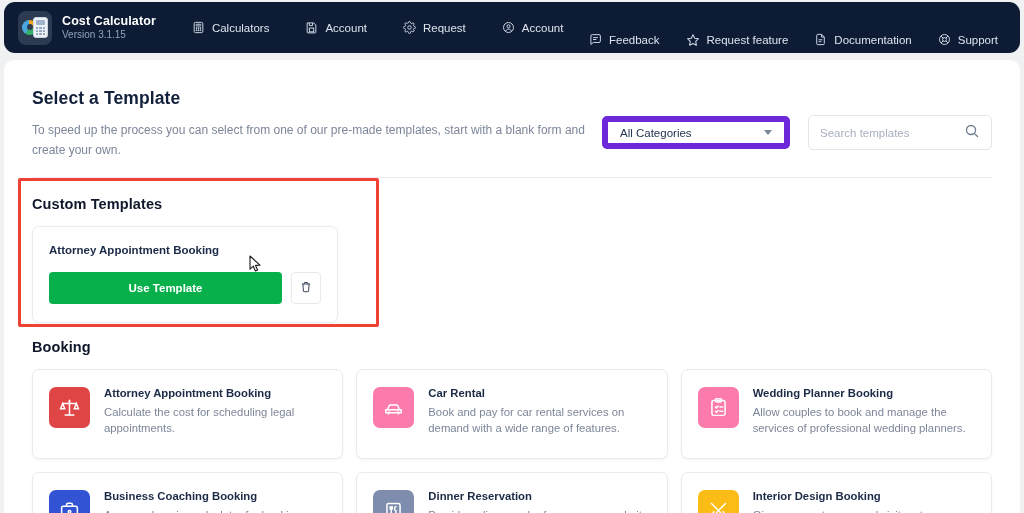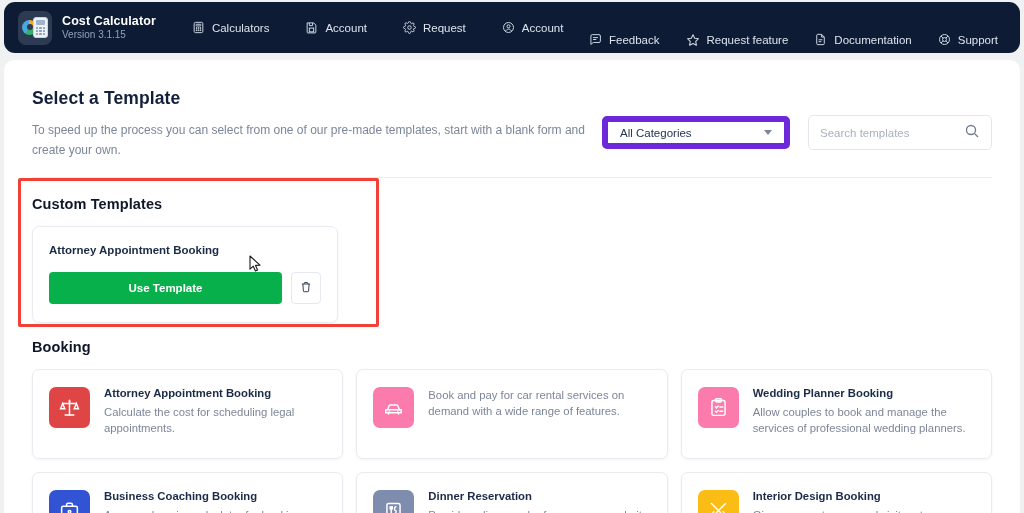--- a/index.html
+++ b/index.html
@@ -393,20 +393,21 @@
           <div class="tpl-icon" style="background:#fb7bac">
             <svg width="21" height="21" viewBox="0 0 24 24" fill="none" stroke="#fff" stroke-width="1.7" stroke-linecap="round">
               <path d="M3.2 14.5h17.6v3.6H3.2z"></path>
               <path d="M5.2 14.5l1.8-4.4a1.6 1.6 0 0 1 1.5-1h7a1.6 1.6 0 0 1 1.5 1l1.8 4.4"></path>
               <path d="M6.3 18.1v1.4M17.7 18.1v1.4"></path>
               <circle cx="7" cy="16.3" r=".8" fill="#fff" stroke="none"></circle>
               <circle cx="17" cy="16.3" r=".8" fill="#fff" stroke="none"></circle>
             </svg>
           </div>
           <div>
+            <div class="tpl-name">Car Rental</div>
             <div class="tpl-desc">Book and pay for car rental services on demand with a wide range of features.</div>
           </div>
         </div>
 
         <div class="tpl-card">
           <div class="tpl-icon" style="background:#fb7bac">
             <svg width="21" height="21" viewBox="0 0 24 24" fill="none" stroke="#fff" stroke-width="1.7" stroke-linecap="round">
               <rect x="4.5" y="4" width="15" height="17" rx="2"></rect>
               <rect x="8.5" y="2" width="7" height="3.6" rx="1.2"></rect>
               <path d="M8.4 11.2l1.2 1.2 2-2"></path>

